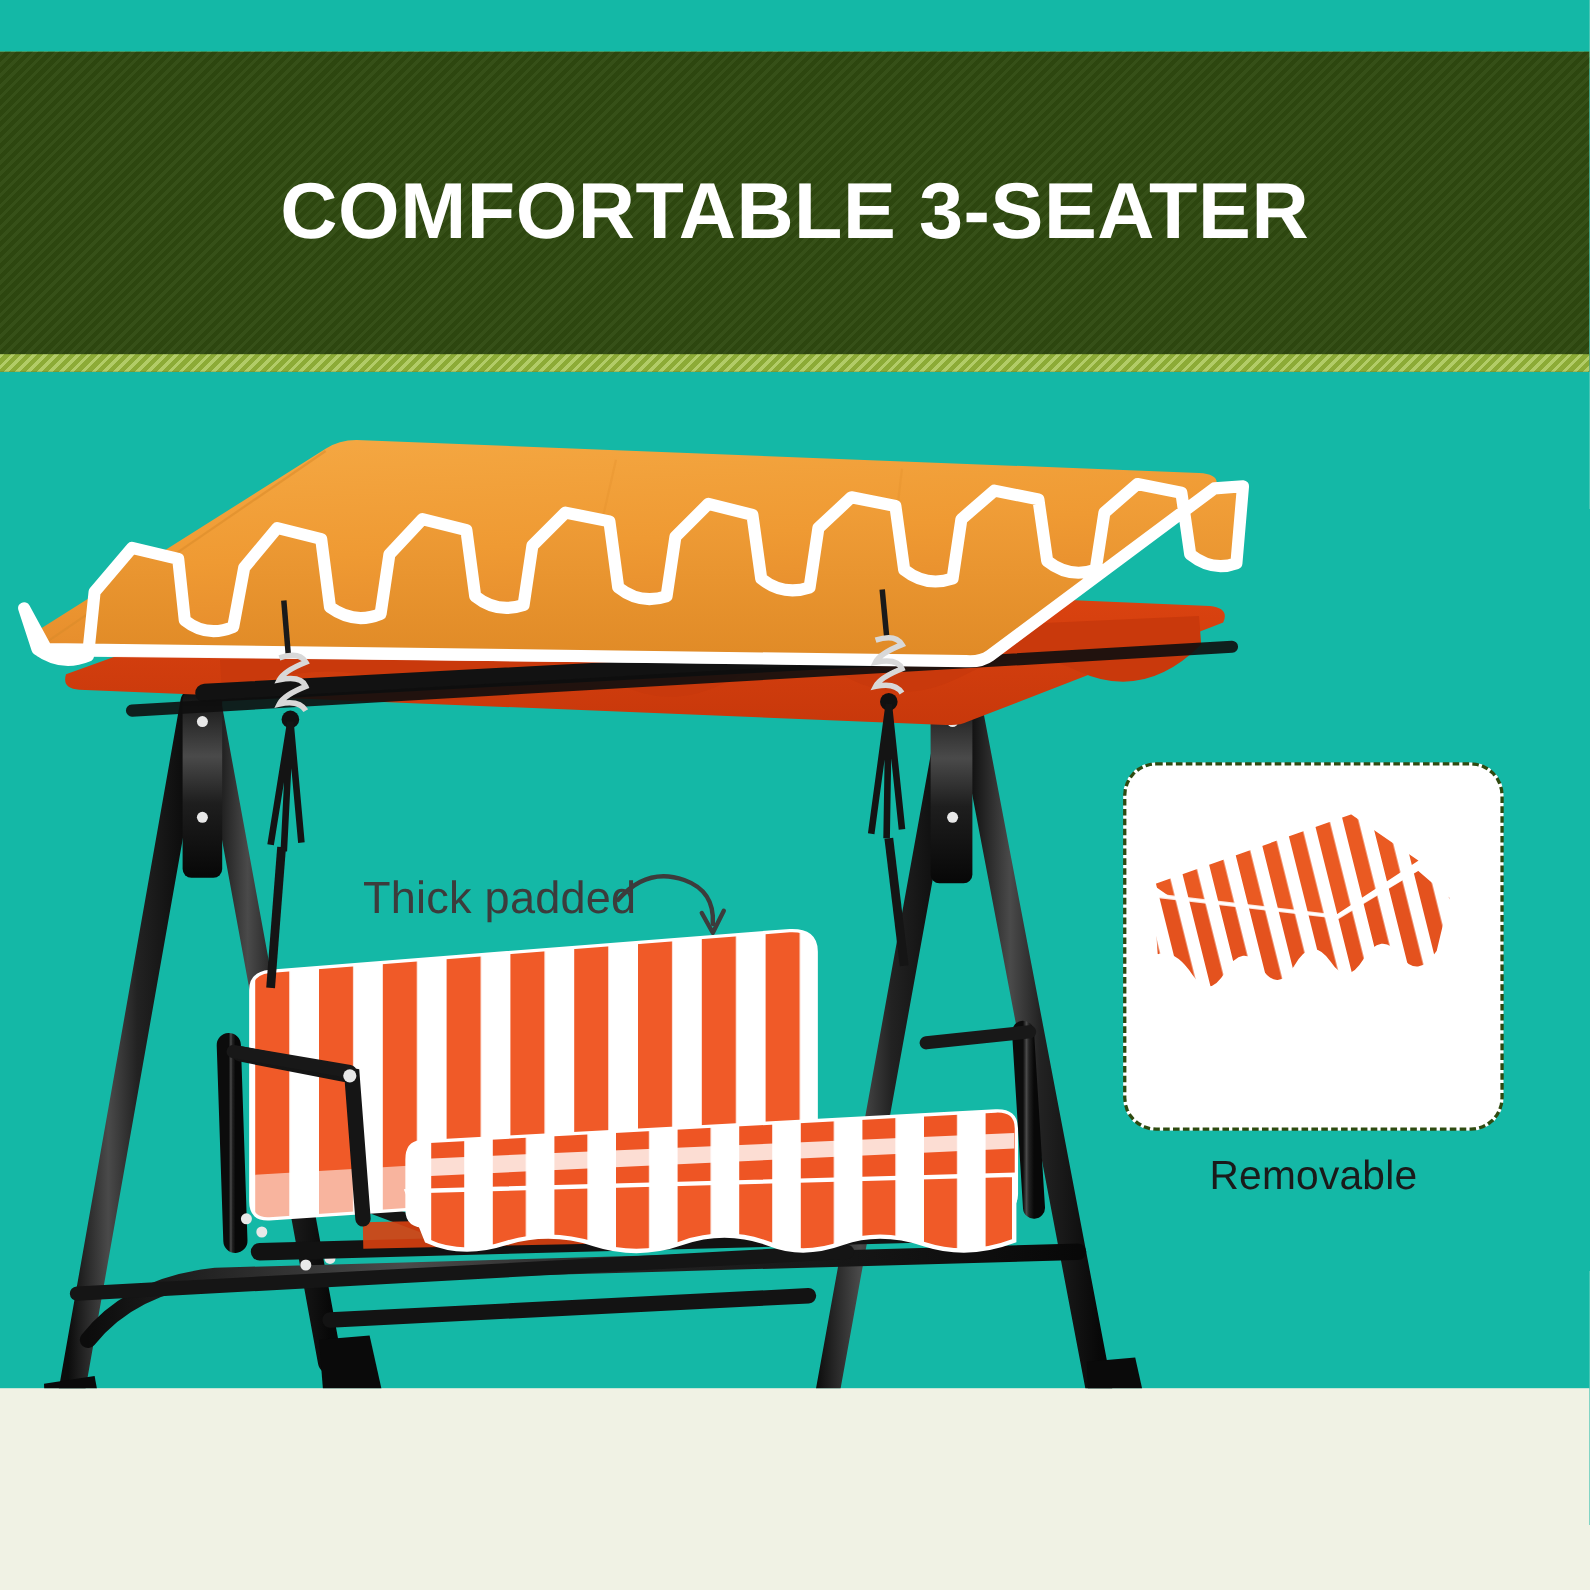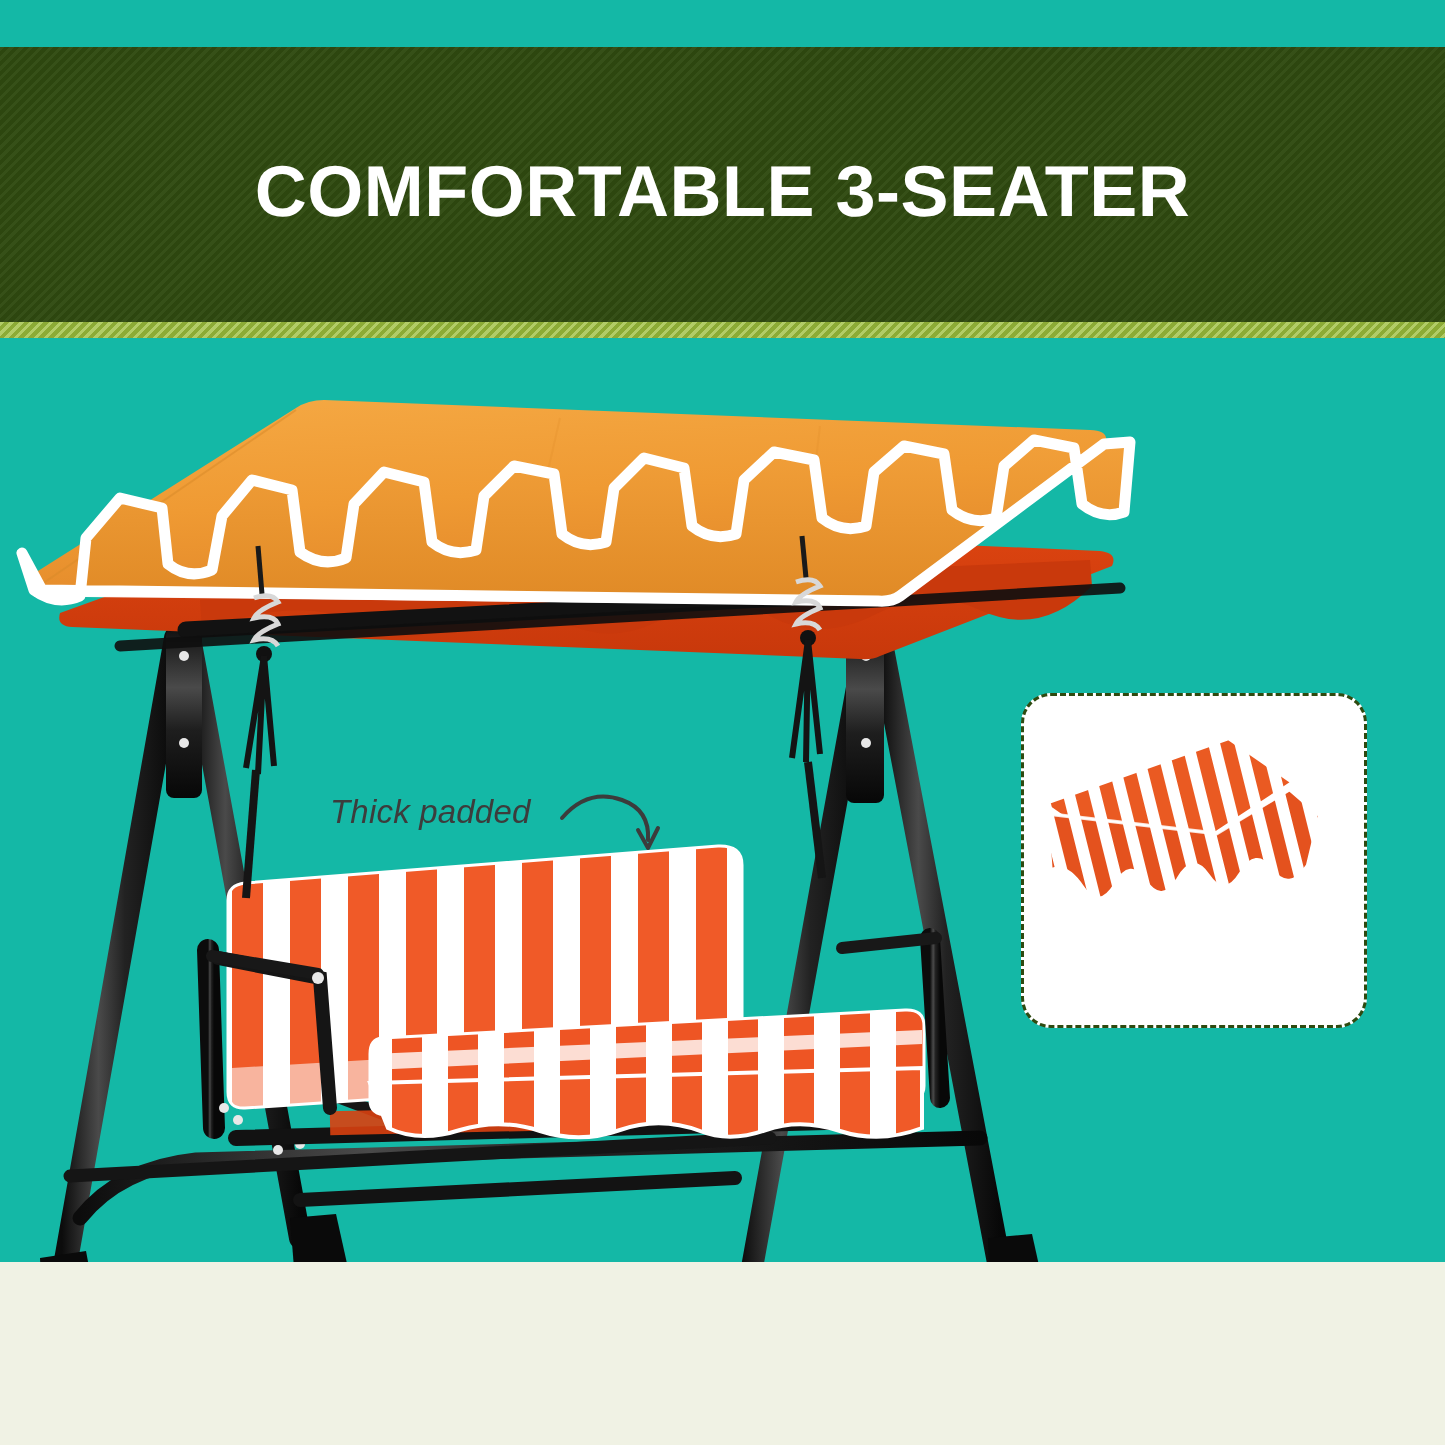--- a/index.html
+++ b/index.html
@@ -44,22 +44,22 @@
     text-rendering:geometricPrecision;
   }
 
   
   .photo{position:absolute;left:0;top:338px;width:1445px;height:1107px;}
   .photo svg{display:block;width:1445px;height:1107px;}
 
   
   .callout-thick{
     position:absolute;left:330px;top:793px;
-    font-size:33px;color:#3C3C3C;
-    white-space:nowrap;letter-spacing:0.2px;font-style:italic;
+    font-size:41px;color:#3C3C3C;
+    white-space:nowrap;letter-spacing:0.2px;
   }
 
   
   .inset-box{
     position:absolute;left:1021px;top:693px;width:346px;height:335px;
     border:3px dashed #2F4A10;
     border-radius:30px;
     background:#FFFFFF;
     box-sizing:border-box;
     overflow:hidden;
@@ -269,14 +269,15 @@
       <path d="M22,110 L208,44 L272,88 L196,138 L192,140 L48,128 Z" fill="none" stroke="#FFFFFF" stroke-width="2"></path>
 
       <g clip-path="url(#insetBotClip)">
         <rect x="0" y="90" width="346" height="150" fill="url(#insetStripesBot)"></rect>
       </g>
       <path d="M24,120 L196,140 L270,96 L300,122 L288,172 Q270,200 252,176 Q236,154 220,180 Q204,206 188,182 Q172,158 156,186 Q140,212 124,188 Q108,164 92,192 Q76,218 60,194 Q44,170 28,176 Z" fill="none" stroke="#FFFFFF" stroke-width="2"></path>
 
       <path d="M24,120 L196,140 L272,94" stroke="#FFFFFF" stroke-width="4" fill="none" opacity="0.85"></path>
     </svg>
   </div>
+  <div class="inset-label">Removable</div>
 
 </div>
 
 </body></html>

